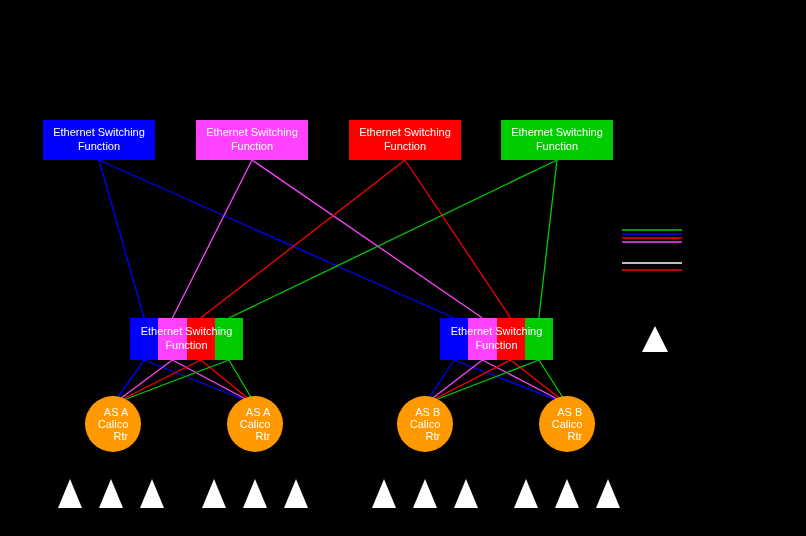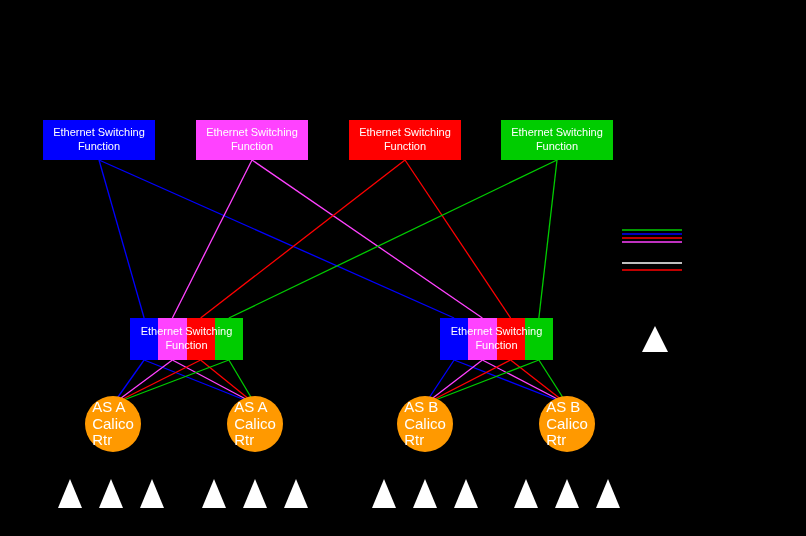--- a/index.html
+++ b/index.html
@@ -6,21 +6,21 @@
   body { font-family: "Liberation Sans", sans-serif; }
   #canvas { position: relative; width: 806px; height: 536px; background: #000; overflow: hidden; text-decoration: underline; }
   #wires { position: absolute; left: 0; top: 0; }
   #nodes { position: absolute; left: 0; top: 0; width: 100%; height: 100%; }
   .switch-box { position: absolute; width: 112px; height: 40px; display: flex; align-items: center; justify-content: center; }
   .switch-box .lbl { color: #fff; font-size: 11px; line-height: 1.25; text-align: center; white-space: pre-line; }
   .mid-box { position: absolute; width: 113px; height: 42px; display: flex; }
   .mid-seg { flex: 1 1 0; height: 100%; }
   .mid-label { position: absolute; left: 0; top: 0; width: 100%; height: 100%; display: flex; align-items: center; justify-content: center; color: #fff; font-size: 11px; line-height: 1.25; text-align: center; white-space: pre-line; }
   .router { position: absolute; width: 56px; height: 56px; border-radius: 50%; display: flex; align-items: center; justify-content: center; }
-  .router .lbl { color: #fff; font-size: 15px; line-height: 1.12; text-align: left; white-space: pre-line; }
+  .router .lbl { color: #fff; font-size: 11px; line-height: 1.12; text-align: right; white-space: pre-line; }
 </style>
 </head>
 <body>
 
 <div id="canvas">
   <svg id="wires" width="806" height="536">
       <line x1="99" y1="160" x2="144.125" y2="318" stroke="#0000ff" stroke-width="1.3"></line>
       <line x1="99" y1="160" x2="454.125" y2="318" stroke="#0000ff" stroke-width="1.3"></line>
       <line x1="252" y1="160" x2="172.375" y2="318" stroke="#ff42ff" stroke-width="1.3"></line>
       <line x1="252" y1="160" x2="482.375" y2="318" stroke="#ff42ff" stroke-width="1.3"></line>

